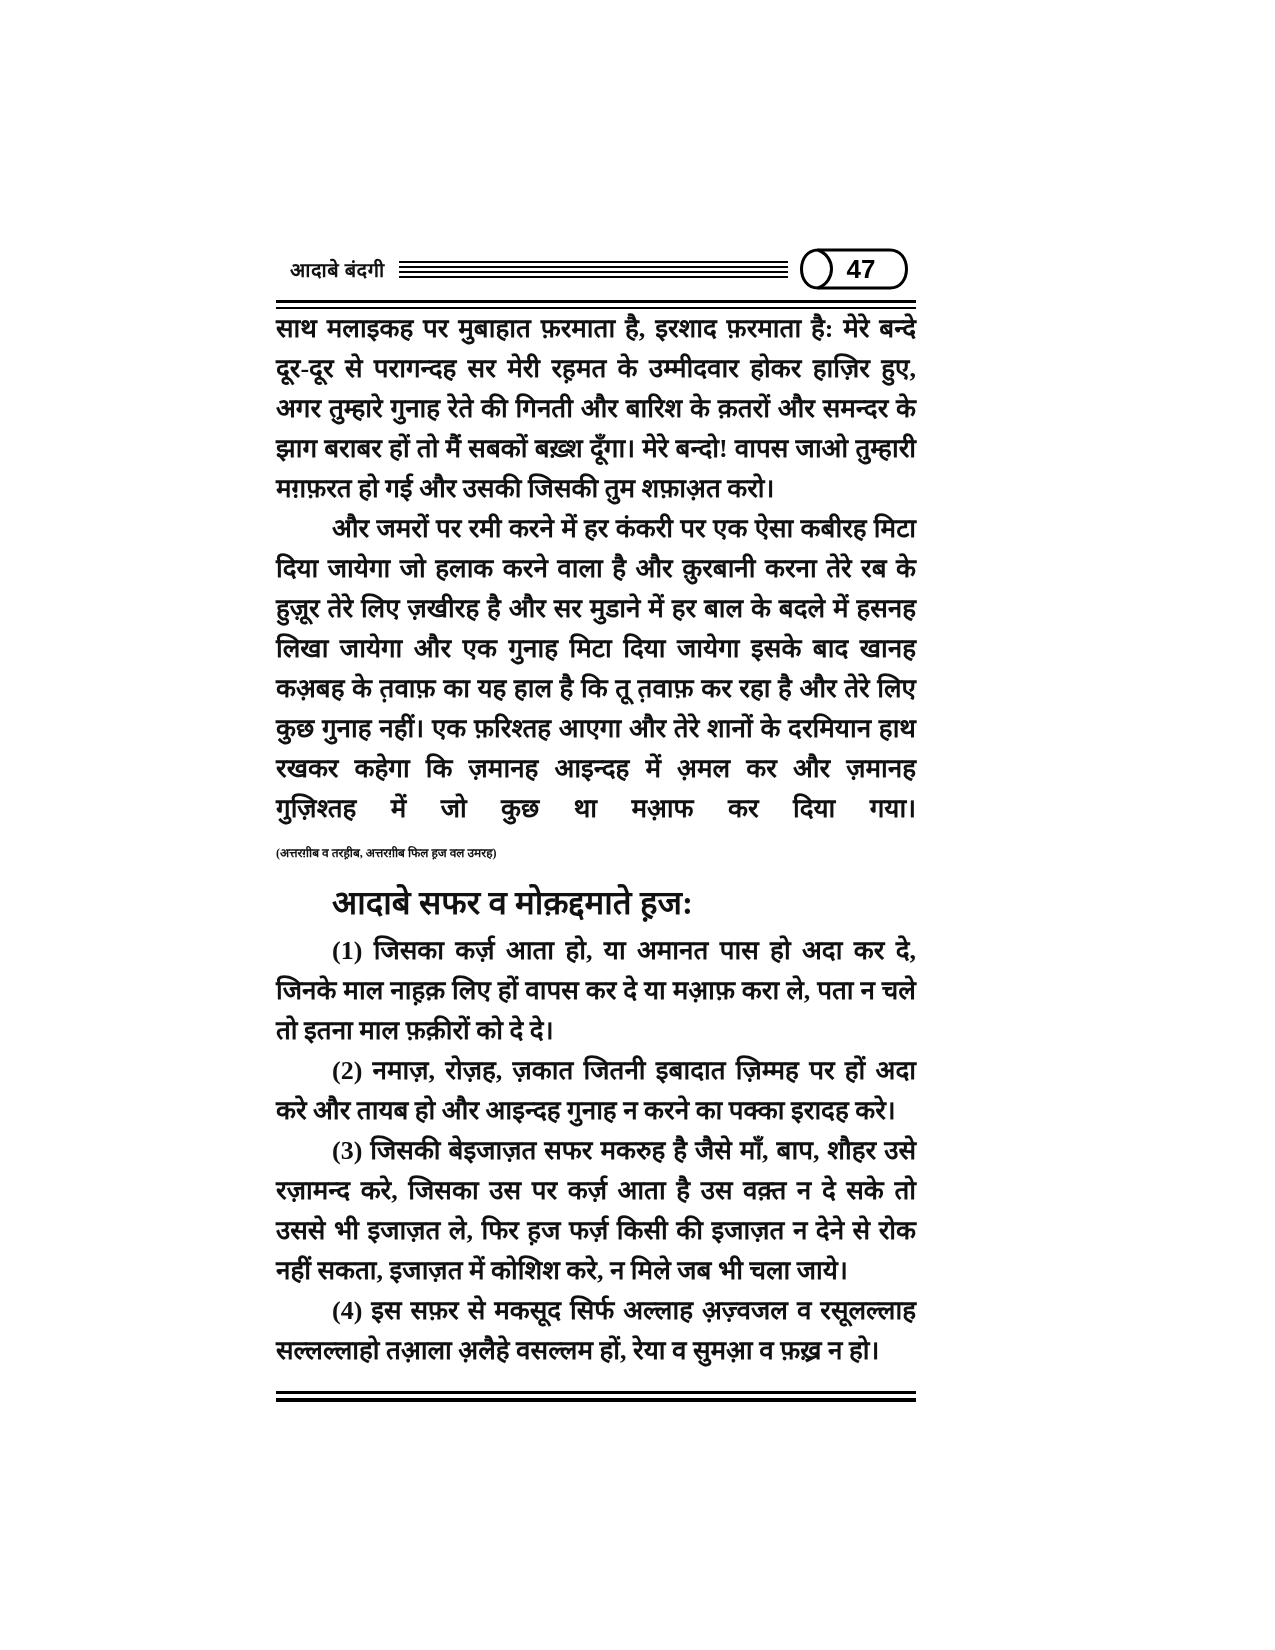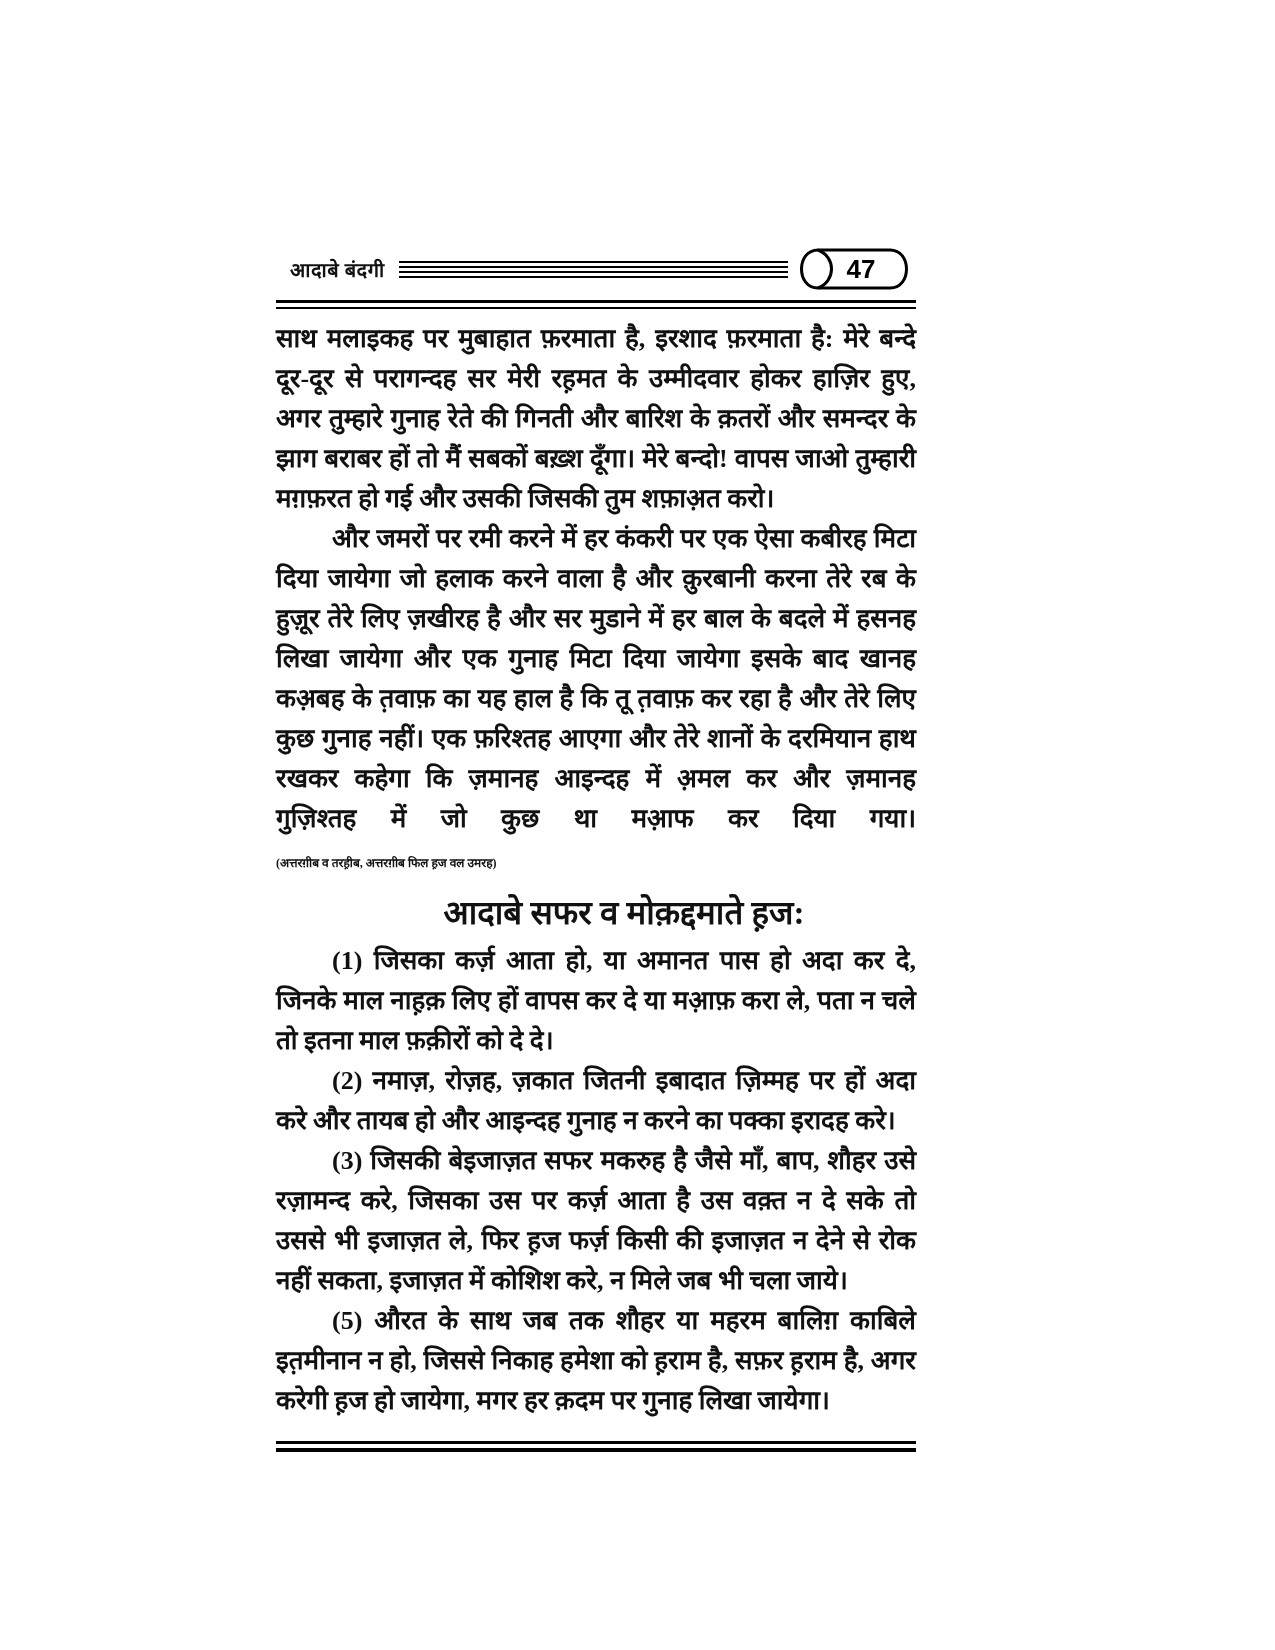--- a/index.html
+++ b/index.html
@@ -45,40 +45,39 @@
   }
   .badge-svg { display: block; }
   .header-divider {
     margin-top: 8px;
     height: 4px;
     border-top: 3px solid #000;
     border-bottom: 2px solid #000;
   }
   
   .body-text {
-    margin-top: 10px;
     font-size: 26px;
     line-height: 40px;
     font-weight: 600;
     text-align: justify;
   }
   .body-text p { margin: 0; }
   p.indent { text-indent: 56px; }
   .citation {
     font-size: 12px;
     font-weight: 600;
     white-space: nowrap;
   }
   .section-heading {
     font-size: 33px;
     font-weight: 700;
     padding-left: 56px;
     line-height: 52px;
     margin: 4px 0 2px 0 !important;
-    text-align: center;
+    text-align: left;
   }
   
   .footer-divider {
     margin-top: 20px;
     height: 4px;
     border-top: 3px solid #000;
     border-bottom: 4px solid #000;
   }
 </style>
 </head>
@@ -110,20 +109,20 @@
     <p class="indent"><span>और जमरों पर रमी करने में हर कंकरी पर एक ऐसा कबीरह मिटा दिया जायेगा जो हलाक करने वाला है और क़ुरबानी करना तेरे रब के हुज़ूर तेरे लिए ज़खीरह है और सर मुडाने में हर बाल के बदले में हसनह लिखा जायेगा और एक गुनाह मिटा दिया जायेगा इसके बाद खानह कअ़बह के त़वाफ़ का यह हाल है कि तू त़वाफ़ कर रहा है और तेरे लिए कुछ गुनाह नहीं। एक फ़रिश्तह आएगा और तेरे शानों के दरमियान हाथ रखकर कहेगा कि ज़मानह आइन्दह में अ़मल कर और ज़मानह गुज़िश्तह में जो कुछ था मआ़फ कर दिया गया।</span> <span class="citation">(अत्तरग़ीब व तरह़ीब, अत्तरग़ीब फिल ह़ज वल उमरह)</span></p>
 
     <p class="section-heading">आदाबे सफर व मोक़द्दमाते ह़ज:</p>
 
     <p class="indent"><span>(1)</span> <span>जिसका कर्ज़ आता हो, या अमानत पास हो अदा कर दे, जिनके माल नाह़क़ लिए हों वापस कर दे या मआ़फ़ करा ले, पता न चले तो इतना माल फ़क़ीरों को दे दे।</span></p>
 
     <p class="indent"><span>(2)</span> <span>नमाज़, रोज़ह, ज़कात जितनी इबादात ज़िम्मह पर हों अदा करे और तायब हो और आइन्दह गुनाह न करने का पक्का इरादह करे।</span></p>
 
     <p class="indent"><span>(3)</span> <span>जिसकी बेइजाज़त सफर मकरुह है जैसे माँ, बाप, शौहर उसे रज़ामन्द करे, जिसका उस पर कर्ज़ आता है उस वक़्त न दे सके तो उससे भी इजाज़त ले, फिर ह़ज फर्ज़ किसी की इजाज़त न देने से रोक नहीं सकता, इजाज़त में कोशिश करे, न मिले जब भी चला जाये।</span></p>
 
+    <p class="indent"><span>(4)</span> <span>इस सफ़र से मकसूद सिर्फ अल्लाह अ़ज़्वजल व रसूलल्लाह सल्लल्लाहो तआ़ला अ़लैहे वसल्लम हों, रेया व सुमआ़ व फ़ख़्र न हो।</span></p>
 
-    <p class="indent"><span>(5)</span> <span>औरत के साथ जब तक शौहर या महरम बालिग़ काबिले इत़मीनान न हो, जिससे निकाह हमेशा को ह़राम है, सफ़र ह़राम है, अगर करेगी ह़ज हो जायेगा, मगर हर क़दम पर गुनाह लिखा जायेगा।</span></p>
 
   </div>
 
   <div class="footer-divider"></div>
 
 </div>
 
 </body></html>

